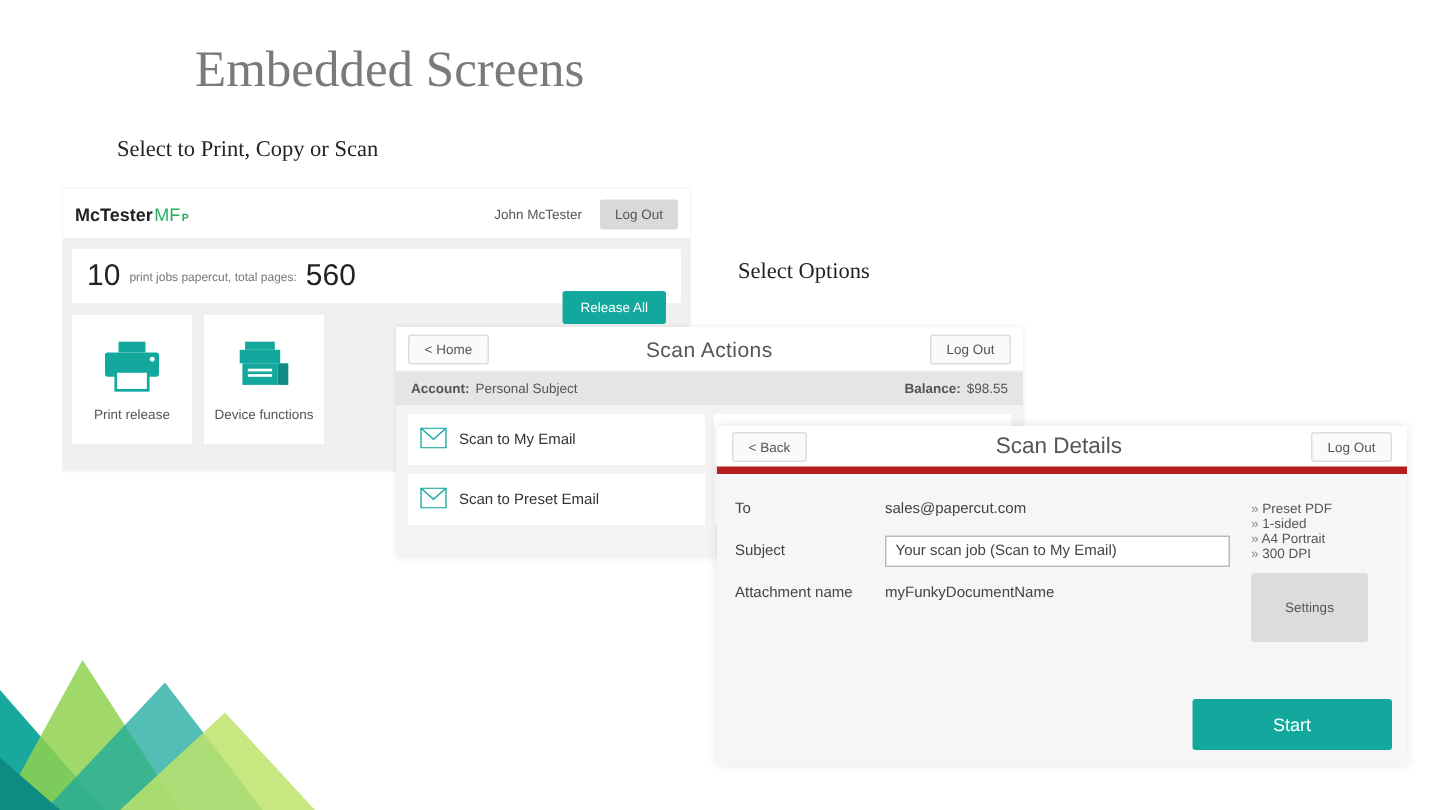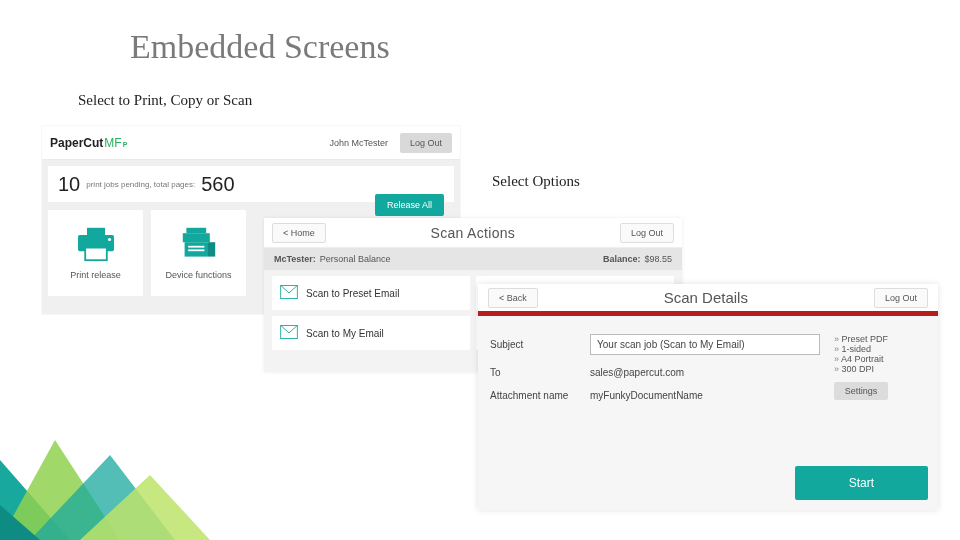--- a/index.html
+++ b/index.html
@@ -93,21 +93,21 @@
     text-align: center;
     margin-top: 42px;
   }
   .s1-tiles {
     display: flex;
     gap: 8px;
     margin: 8px 6px 0 6px;
   }
   .tile {
     background: #fff;
-    width: 95px;
+    width: 80px;
     height: 86px;
     display: flex;
     flex-direction: column;
     align-items: center;
     justify-content: center;
     gap: 6px;
   }
   .tile .tlabel { font-size: 9px; color: #555; }
   .icon-printer svg, .icon-mfp svg { width: 44px; height: 36px; }
 
@@ -214,24 +214,24 @@
     width: 92px;
     font-size: 9px;
     color: #555;
   }
   .s3-side ul { list-style: none; margin-bottom: 8px; }
   .s3-side li::before { content: "» "; color: #888; }
   .btn-settings {
     background: #dcdcdc;
     color: #555;
     font-size: 9px;
-    padding: 4px 0;
+    padding: 18px 0;
     text-align: center;
     border-radius: 2px;
-    width: 54px;
+    width: 78px;
   }
   .s3-footer {
     position: absolute;
     right: 10px;
     bottom: 10px;
     display: flex;
     align-items: center;
     gap: 10px;
   }
   .btn-start {
@@ -257,31 +257,31 @@
 </head>
 <body>
 
 <div class="slide-title">Embedded Screens</div>
 <div class="caption-1">Select to Print, Copy or Scan</div>
 <div class="caption-2">Select Options</div>
 
 <div class="screen1">
   <div class="s1-topbar">
     <div class="logo">
-      <span class="p1">PaperCut</span>
+      <span class="p1">McTester</span>
         <span class="p2">MF</span>
         <span class="sup">P</span>
     </div>
     <div class="spacer"></div>
     <div class="s1-user">John McTester</div>
     <div class="btn-grey">Log Out</div>
   </div>
   <div class="s1-statbar">
     <span class="big">10</span>
-    <span class="lbl">print jobs pending, total pages:</span>
+    <span class="lbl">print jobs papercut, total pages:</span>
     <span class="big">560</span>
     <div class="spacer"></div>
     <div class="btn-teal">Release All</div>
   </div>
   <div class="s1-tiles">
     <div class="tile">
       <span class="icon-printer">
         <svg viewBox="0 0 48 40">
             <g fill="#12a89d">
               <rect x="14" y="2" width="20" height="8"></rect>
@@ -311,54 +311,54 @@
   </div>
 </div>
 
 <div class="screen2">
   <div class="s2-top">
     <div class="btn-plain">&lt; Home</div>
     <div class="s2-title">Scan Actions</div>
     <div class="btn-plain">Log Out</div>
   </div>
   <div class="s2-acct">
-    <span class="k">McTester:</span>
-    <span>Personal Balance</span>
+    <span class="k">Account:</span>
+    <span>Personal Subject</span>
     <div class="spacer"></div>
     <span class="k">Balance:</span>
     <span>$98.55</span>
   </div>
   <div class="s2-list">
     <div class="s2-row">
       <div class="s2-item half">
         <span class="env">
           <svg viewBox="0 0 20 16">
               <rect x="0.5" y="0.5" width="19" height="15" fill="#fff" stroke="#12a89d"></rect>
               <polyline points="0.5,0.5 10,9 19.5,0.5" fill="none" stroke="#12a89d"></polyline>
             </svg>
         </span>
-        <span>Scan to Preset Email</span>
+        <span>Scan to My Email</span>
       </div>
       <div class="s2-item half">
         <span class="folder">
           <svg viewBox="0 0 18 14">
               <path d="M0 2h6l2 2h10v10H0z" fill="#12a89d"></path>
             </svg>
         </span>
       </div>
     </div>
     <div class="s2-row">
       <div class="s2-item half">
         <span class="env">
           <svg viewBox="0 0 20 16">
               <rect x="0.5" y="0.5" width="19" height="15" fill="#fff" stroke="#12a89d"></rect>
               <polyline points="0.5,0.5 10,9 19.5,0.5" fill="none" stroke="#12a89d"></polyline>
             </svg>
         </span>
-        <span>Scan to My Email</span>
+        <span>Scan to Preset Email</span>
       </div>
       <div class="s2-item half">
         <span class="folder">
           <svg viewBox="0 0 18 14">
               <path d="M0 2h6l2 2h10v10H0z" fill="#12a89d"></path>
             </svg>
         </span>
       </div>
     </div>
   </div>
@@ -366,26 +366,26 @@
 
 <div class="screen3">
   <div class="s3-top">
     <div class="btn-plain">&lt; Back</div>
     <div class="s3-title">Scan Details</div>
     <div class="btn-plain">Log Out</div>
   </div>
   <div class="s3-body">
     <div class="s3-form">
       <div class="s3-row">
+        <div class="k">To</div>
+        <div class="v">sales@papercut.com</div>
+      </div>
+      <div class="s3-row">
         <div class="k">Subject</div>
         <input type="text" value="Your scan job (Scan to My Email)" style="">
-      </div>
-      <div class="s3-row">
-        <div class="k">To</div>
-        <div class="v">sales@papercut.com</div>
       </div>
       <div class="s3-row">
         <div class="k">Attachment name</div>
         <div class="v">myFunkyDocumentName</div>
       </div>
     </div>
     <div class="s3-side">
       <ul>
         <li>Preset PDF</li>
         <li>1-sided</li>

